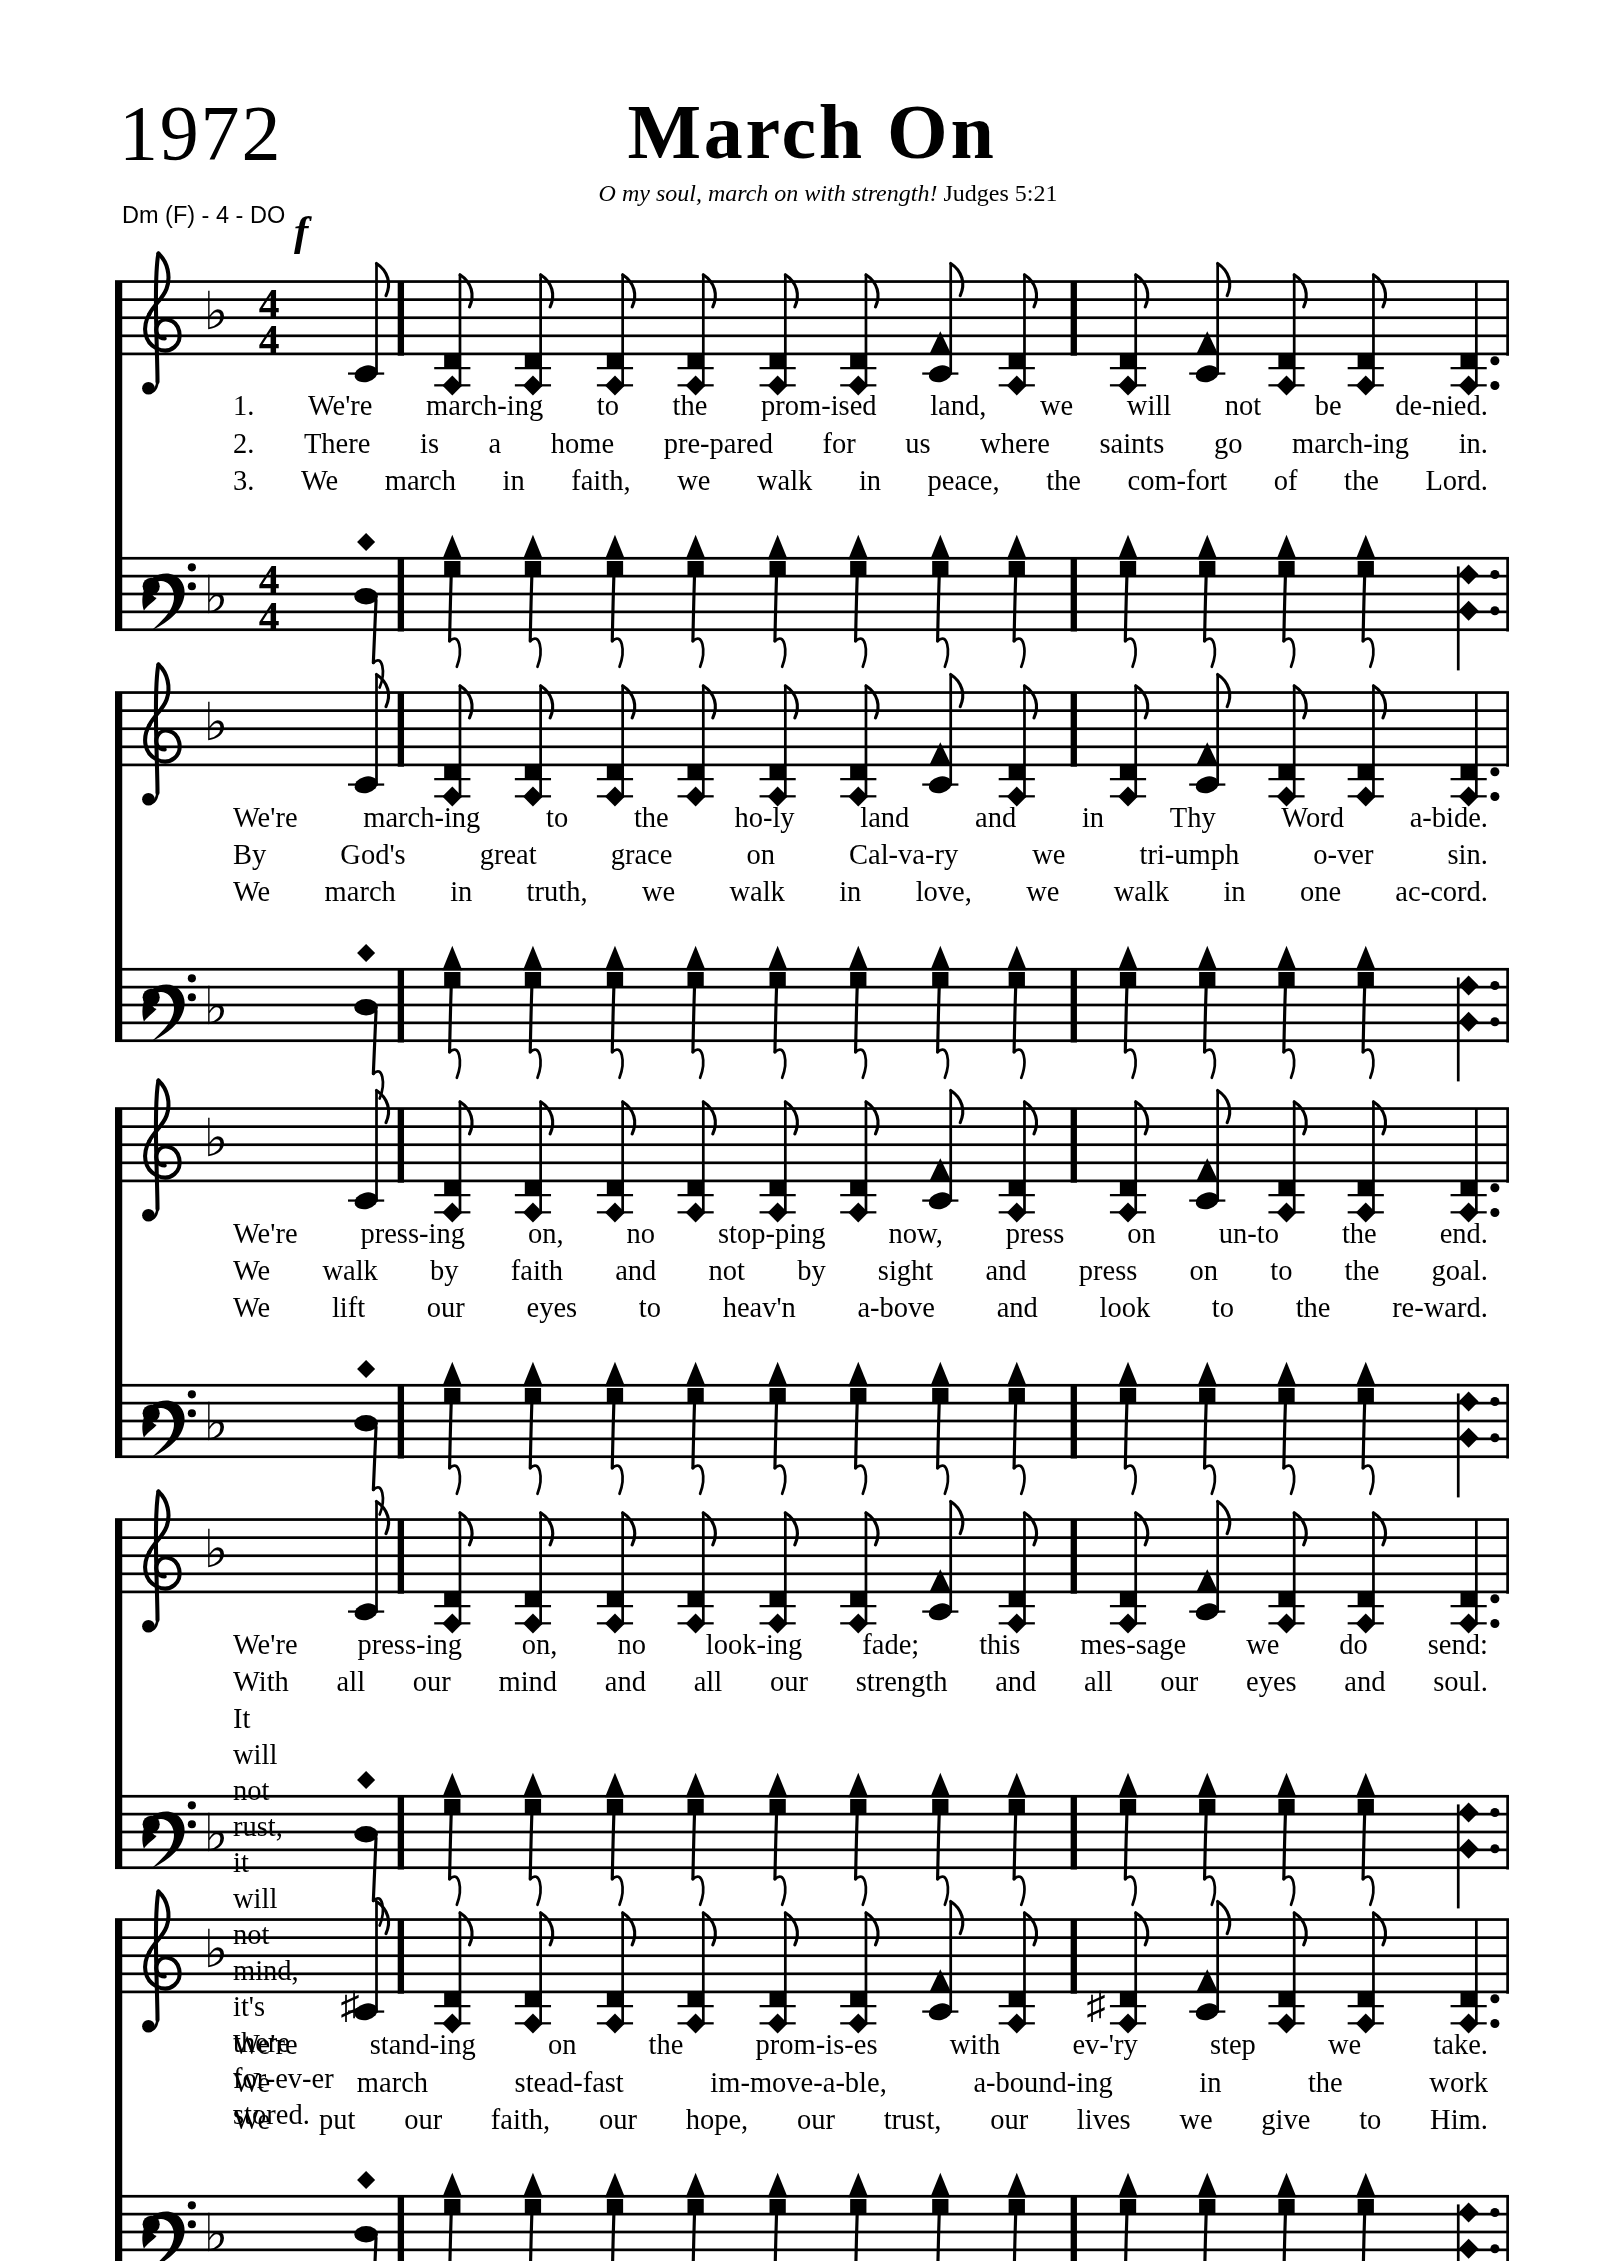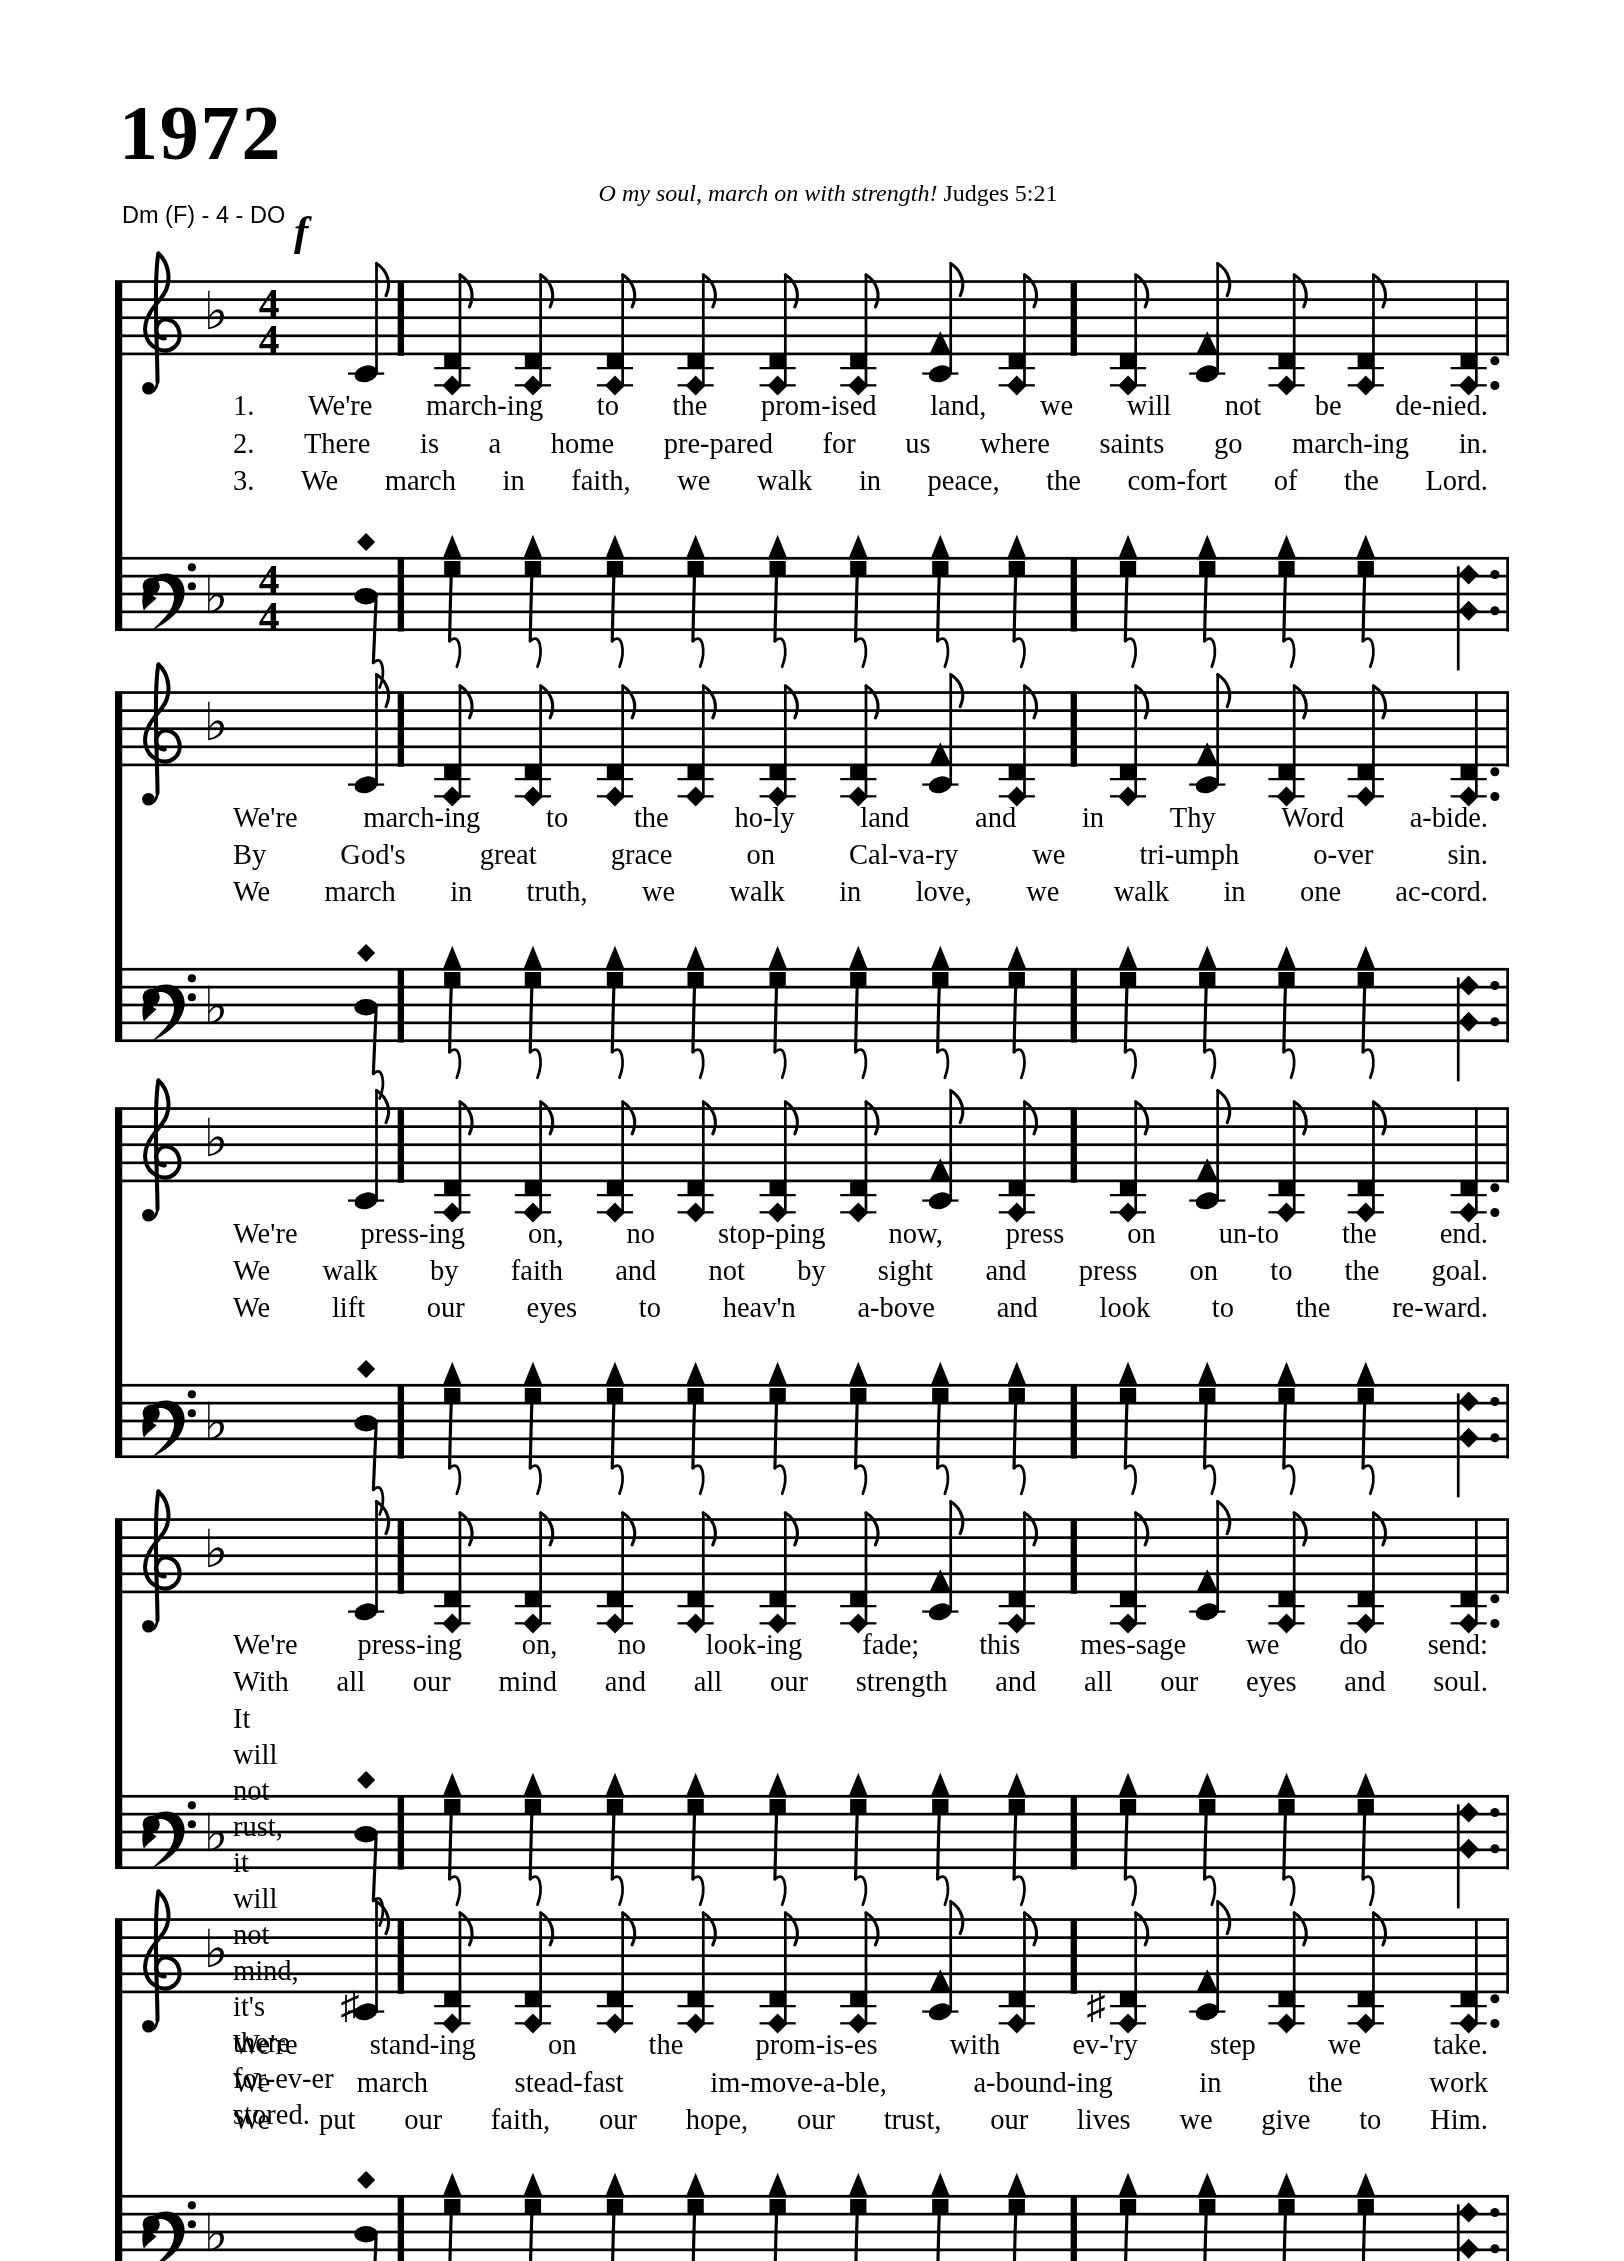--- a/index.html
+++ b/index.html
@@ -1,38 +1,39 @@
 <!DOCTYPE html>
 <html style="font-size:7.2px"><head>
 <meta charset="utf-8">
 <style>
   html,body{margin:0;padding:0;background:#ffffff;}
   .page{position:relative;width:1624px;height:2510px;background:#fff;color:#000;
         font-family:"Liberation Serif",serif;overflow:hidden;}
-  .hymn-number{position:absolute;left:119px;top:94px;font-size:78px;font-weight:bold;line-height:1;letter-spacing:1.8px;text-align:right;}
+  .hymn-number{position:absolute;left:119px;top:94px;font-size:78px;font-weight:normal;line-height:1;letter-spacing:1.8px;text-align:right;}
   .title{position:absolute;left:0;top:93px;width:1624px;text-align:center;font-size:78px;font-weight:bold;line-height:1;letter-spacing:2.7px;}
   .subtitle{position:absolute;left:16px;top:180px;width:1624px;text-align:center;font-size:24px;line-height:1.1;}
   .subtitle .scripture{font-style:italic;}
   .keyline{position:absolute;left:122px;top:198px;font-family:"Liberation Sans",sans-serif;font-size:23.5px;line-height:1;margin-top:6px;}
   .dynamic{position:absolute;left:294px;top:209px;font-size:43px;font-weight:bold;font-style:italic;line-height:1;}
   .system{position:absolute;left:115px;width:1474px;}
   .system svg{display:block;}
   .lyric{position:absolute;left:233px;width:1255px;display:flex;justify-content:space-between;
          font-size:28.5px;line-height:36px;white-space:pre;}
   .lyric span{display:inline-block;}
   .st9{stroke:#000;stroke-width:9;fill:none;stroke-linecap:round;}
   .st7{stroke:#000;stroke-width:7;fill:none;stroke-linecap:round;}
   .st6{stroke:#000;stroke-width:6;fill:none;stroke-linecap:round;}
   .musictext{font-family:"Liberation Serif",serif;fill:#000;}
 </style>
 </head>
 <body>
 
 <div class="page" id="page">
   <div class="hymn-number">1972</div>
+  <div class="title">March On</div>
   <div class="subtitle"><span class="scripture">O my soul, march on with strength!</span><span> </span><span>Judges 5:21</span></div>
   <div class="keyline">Dm (F) - 4 - DO</div>
   <div class="dynamic">f</div>
 
   <div id="systems">
       <div class="system" style="top: 218px;">
         <svg xmlns="http://www.w3.org/2000/svg" width="1474" height="525" viewBox="0 0 3260 1160">
           <rect x="0" y="140" width="16" height="770" fill="#000"></rect>
           <rect x="0" y="137" width="3083" height="6" fill="#000"></rect>
           <rect x="0" y="177" width="3083" height="6" fill="#000"></rect>

